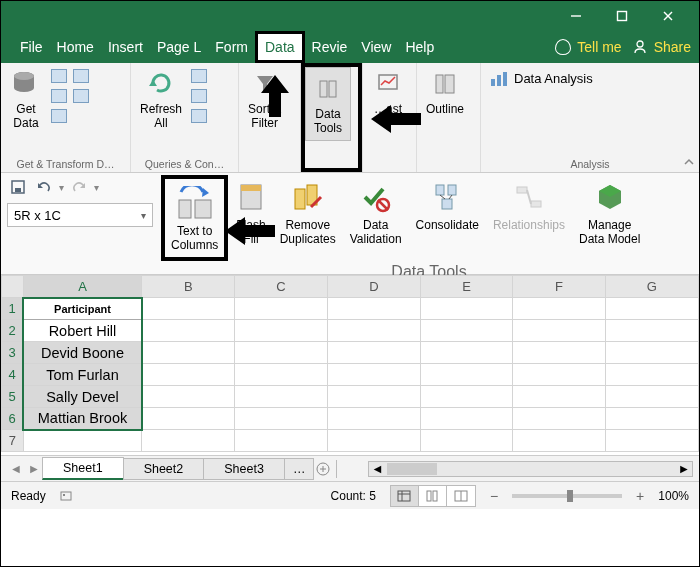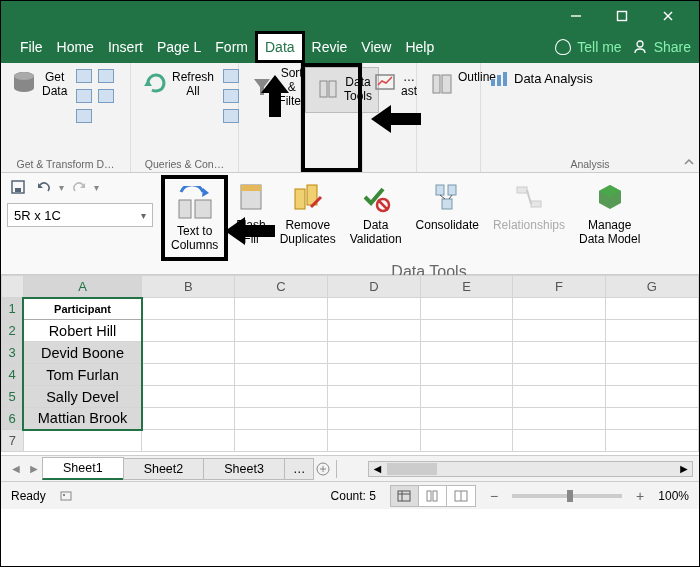--- a/index.html
+++ b/index.html
@@ -8,29 +8,29 @@
   
   .titlebar { background: #217346; height: 30px; display: flex; justify-content: flex-end; align-items: center; padding-right: 8px; }
   .titlebar .win-btn { width: 46px; height: 28px; display: flex; align-items: center; justify-content: center; color: #fff; }
   .titlebar .win-btn svg { width: 14px; height: 14px; }
   
   
   .menubar { background: #217346; height: 32px; display: flex; align-items: center; padding-left: 12px; }
   .menubar .tab { color: #fff; font-size: 14px; padding: 0 7px; height: 32px; display: flex; align-items: center; }
   .menubar .tab.active { background: #fff; color: #217346; border: 3px solid #000; box-sizing: border-box; font-weight: 500; }
   .menubar .right { margin-left: auto; display: flex; align-items: center; padding-right: 8px; gap: 10px; }
-  .menubar .right .tell, .menubar .right .share { color: #86efac; font-size: 14px; display: flex; align-items: center; gap: 6px; }
+  .menubar .right .tell, .menubar .right .share { color: #fde047; font-size: 14px; display: flex; align-items: center; gap: 6px; }
   .bulb { width: 16px; height: 16px; border: 1.5px solid #fff; border-radius: 50% 50% 50% 50% / 60% 60% 40% 40%; position: relative; }
   
   
   .ribbon { background: #f3f3f3; height: 110px; border-bottom: 1px solid #ccc; display: flex; position: relative; }
   .rgroup { border-right: 1px solid #ddd; padding: 2px 4px 0 4px; display: flex; flex-direction: column; position: relative; }
   .rgroup-label { font-size: 10.5px; color: #666; text-align: center; padding: 2px 0; white-space: nowrap; overflow: hidden; text-overflow: ellipsis; }
   .rgroup-body { flex: 1; display: flex; align-items: flex-start; gap: 2px; }
-  .rbtn-large { display: flex; flex-direction: row; align-items: center; padding: 2px 5px; font-size: 12px; line-height: 1.15; text-align: center; cursor: default; }
+  .rbtn-large { display: flex; flex-direction: column; align-items: center; padding: 2px 5px; font-size: 12px; line-height: 1.15; text-align: center; cursor: default; }
   .rbtn-large .icon-box { width: 32px; height: 34px; display: flex; align-items: center; justify-content: center; margin-bottom: 2px; }
   .rbtn-large .lbl { min-height: 28px; }
   .mini-col { display: flex; flex-direction: column; gap: 2px; }
   .mini-btn { width: 20px; height: 18px; display: flex; align-items: center; justify-content: center; }
   .mini-btn .box { width: 16px; height: 14px; background: #d0e0f0; border: 1px solid #7a9ec0; }
   
   
   .hl { border: 4px solid #000; }
   .hl-datatools { position: absolute; top: 0; left: 0; right: 0; bottom: 0; pointer-events: none; }
   

